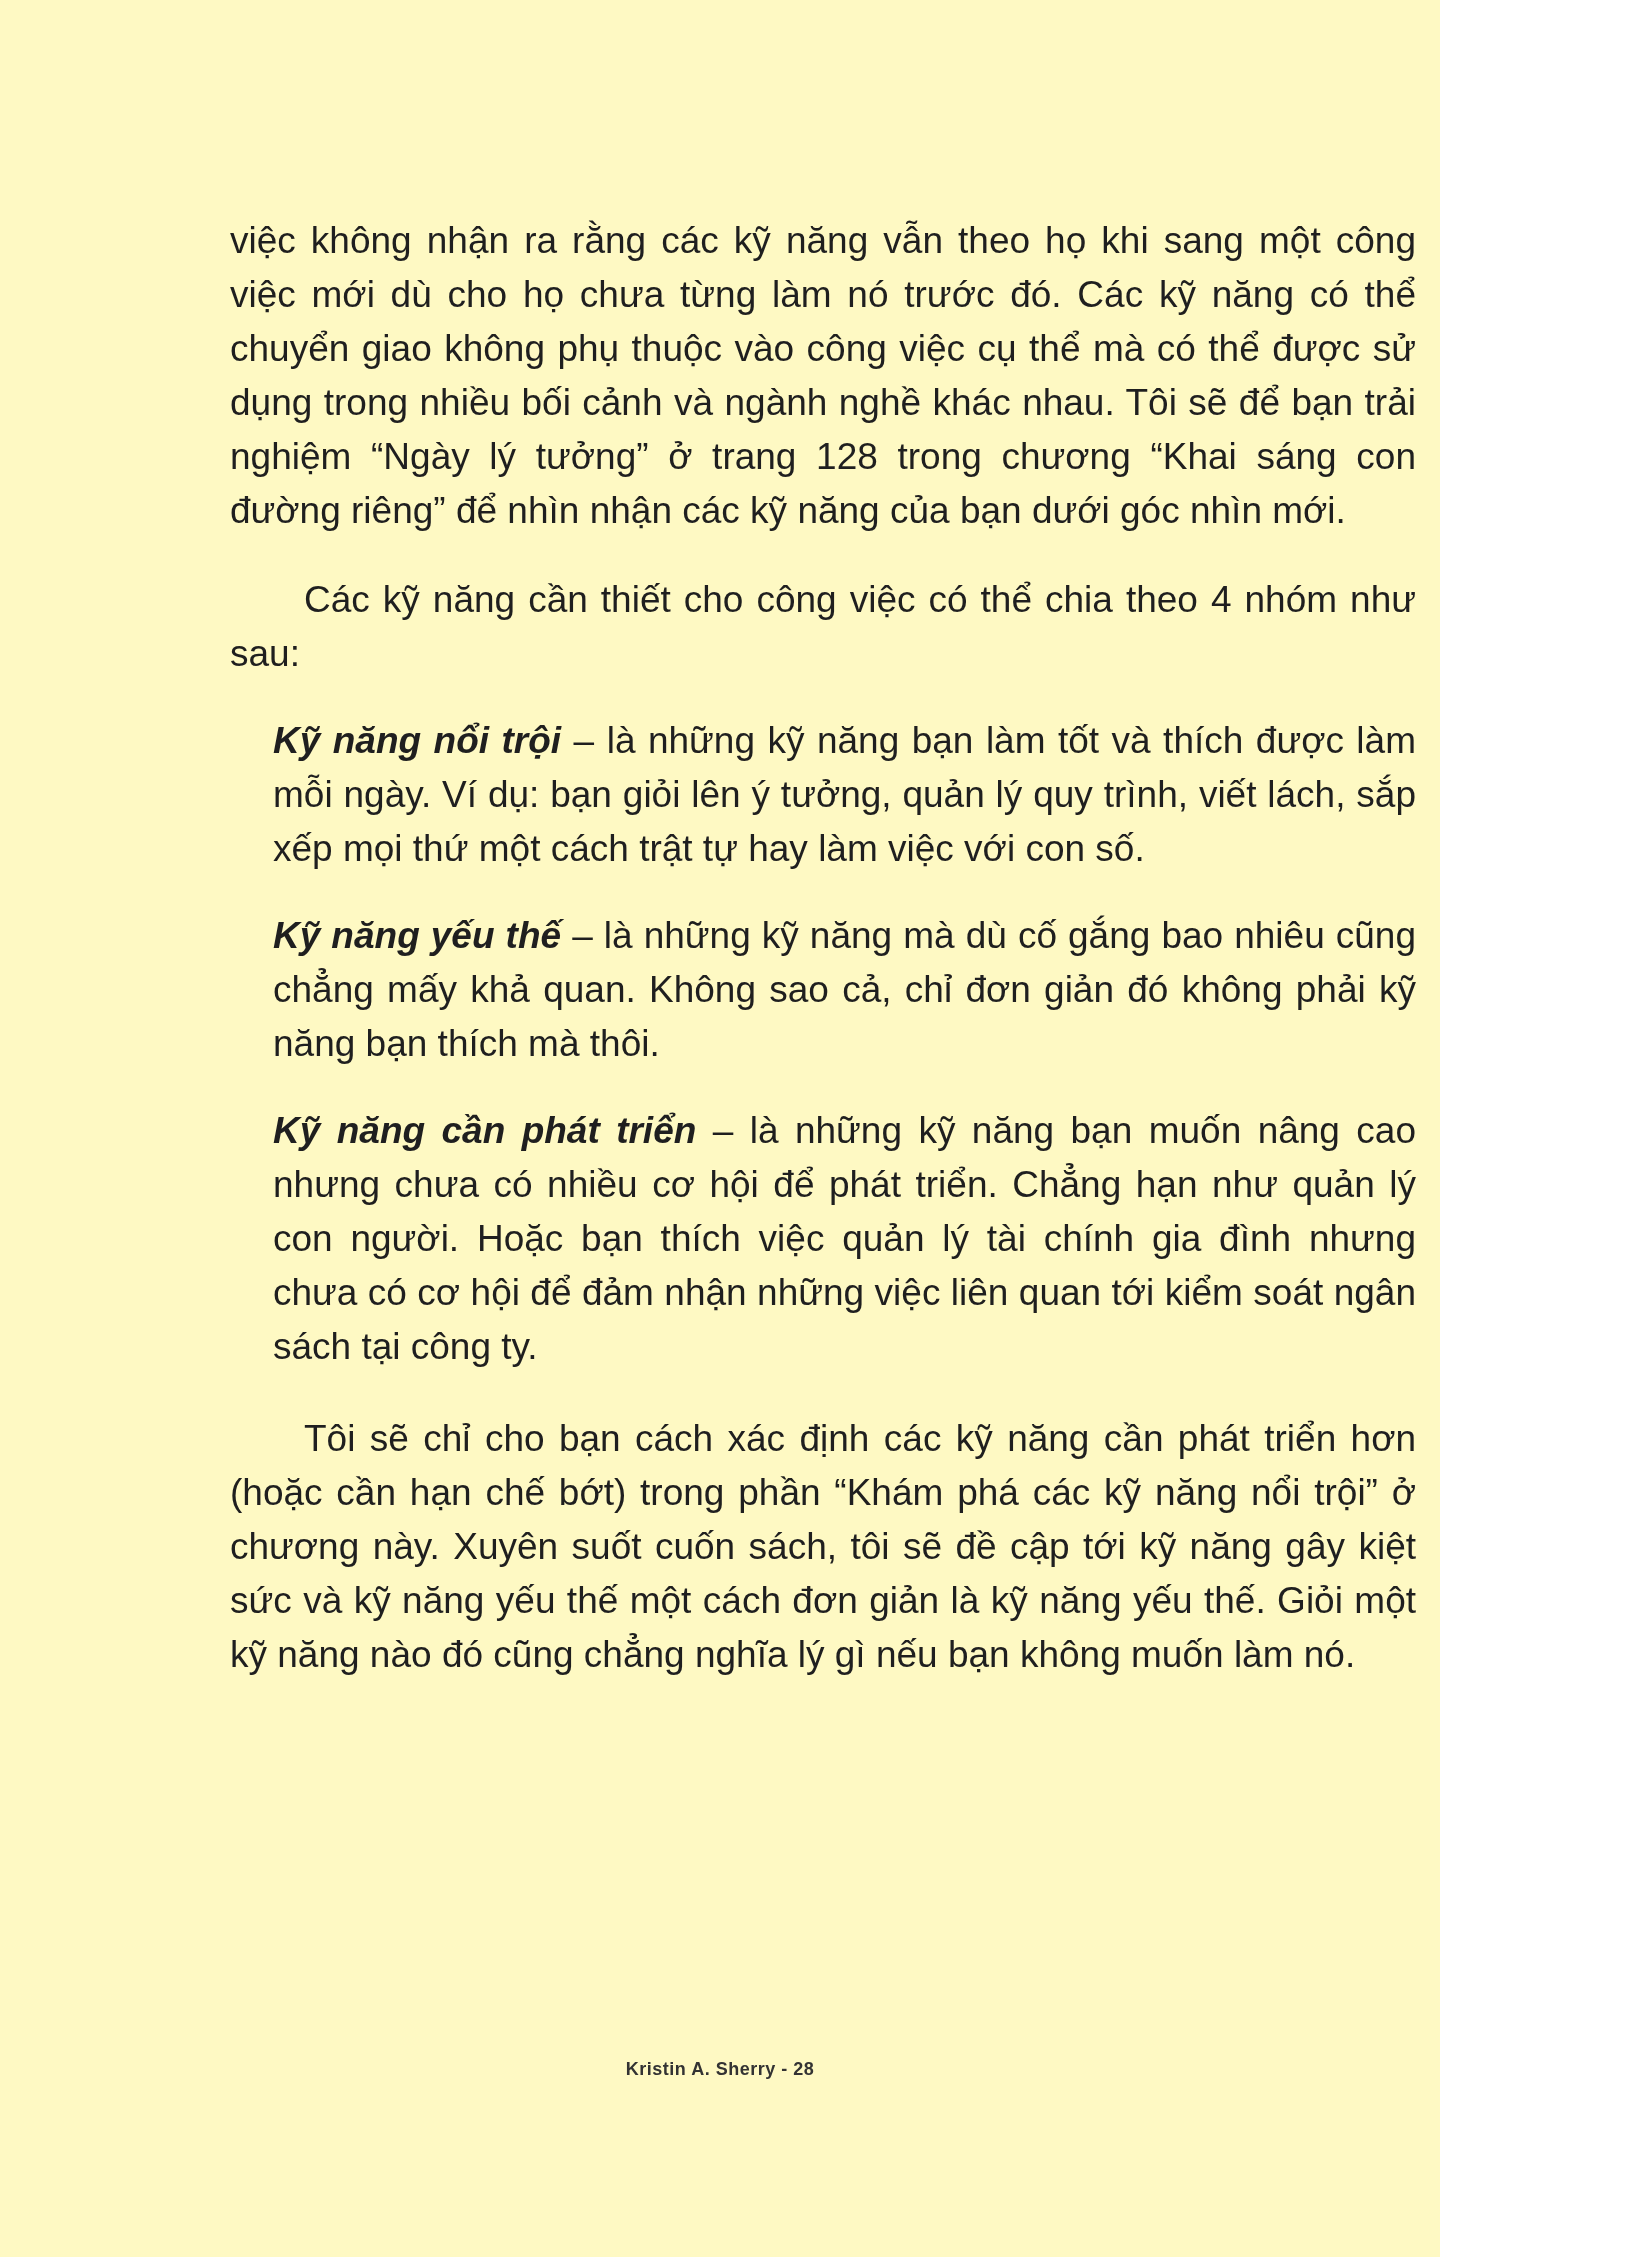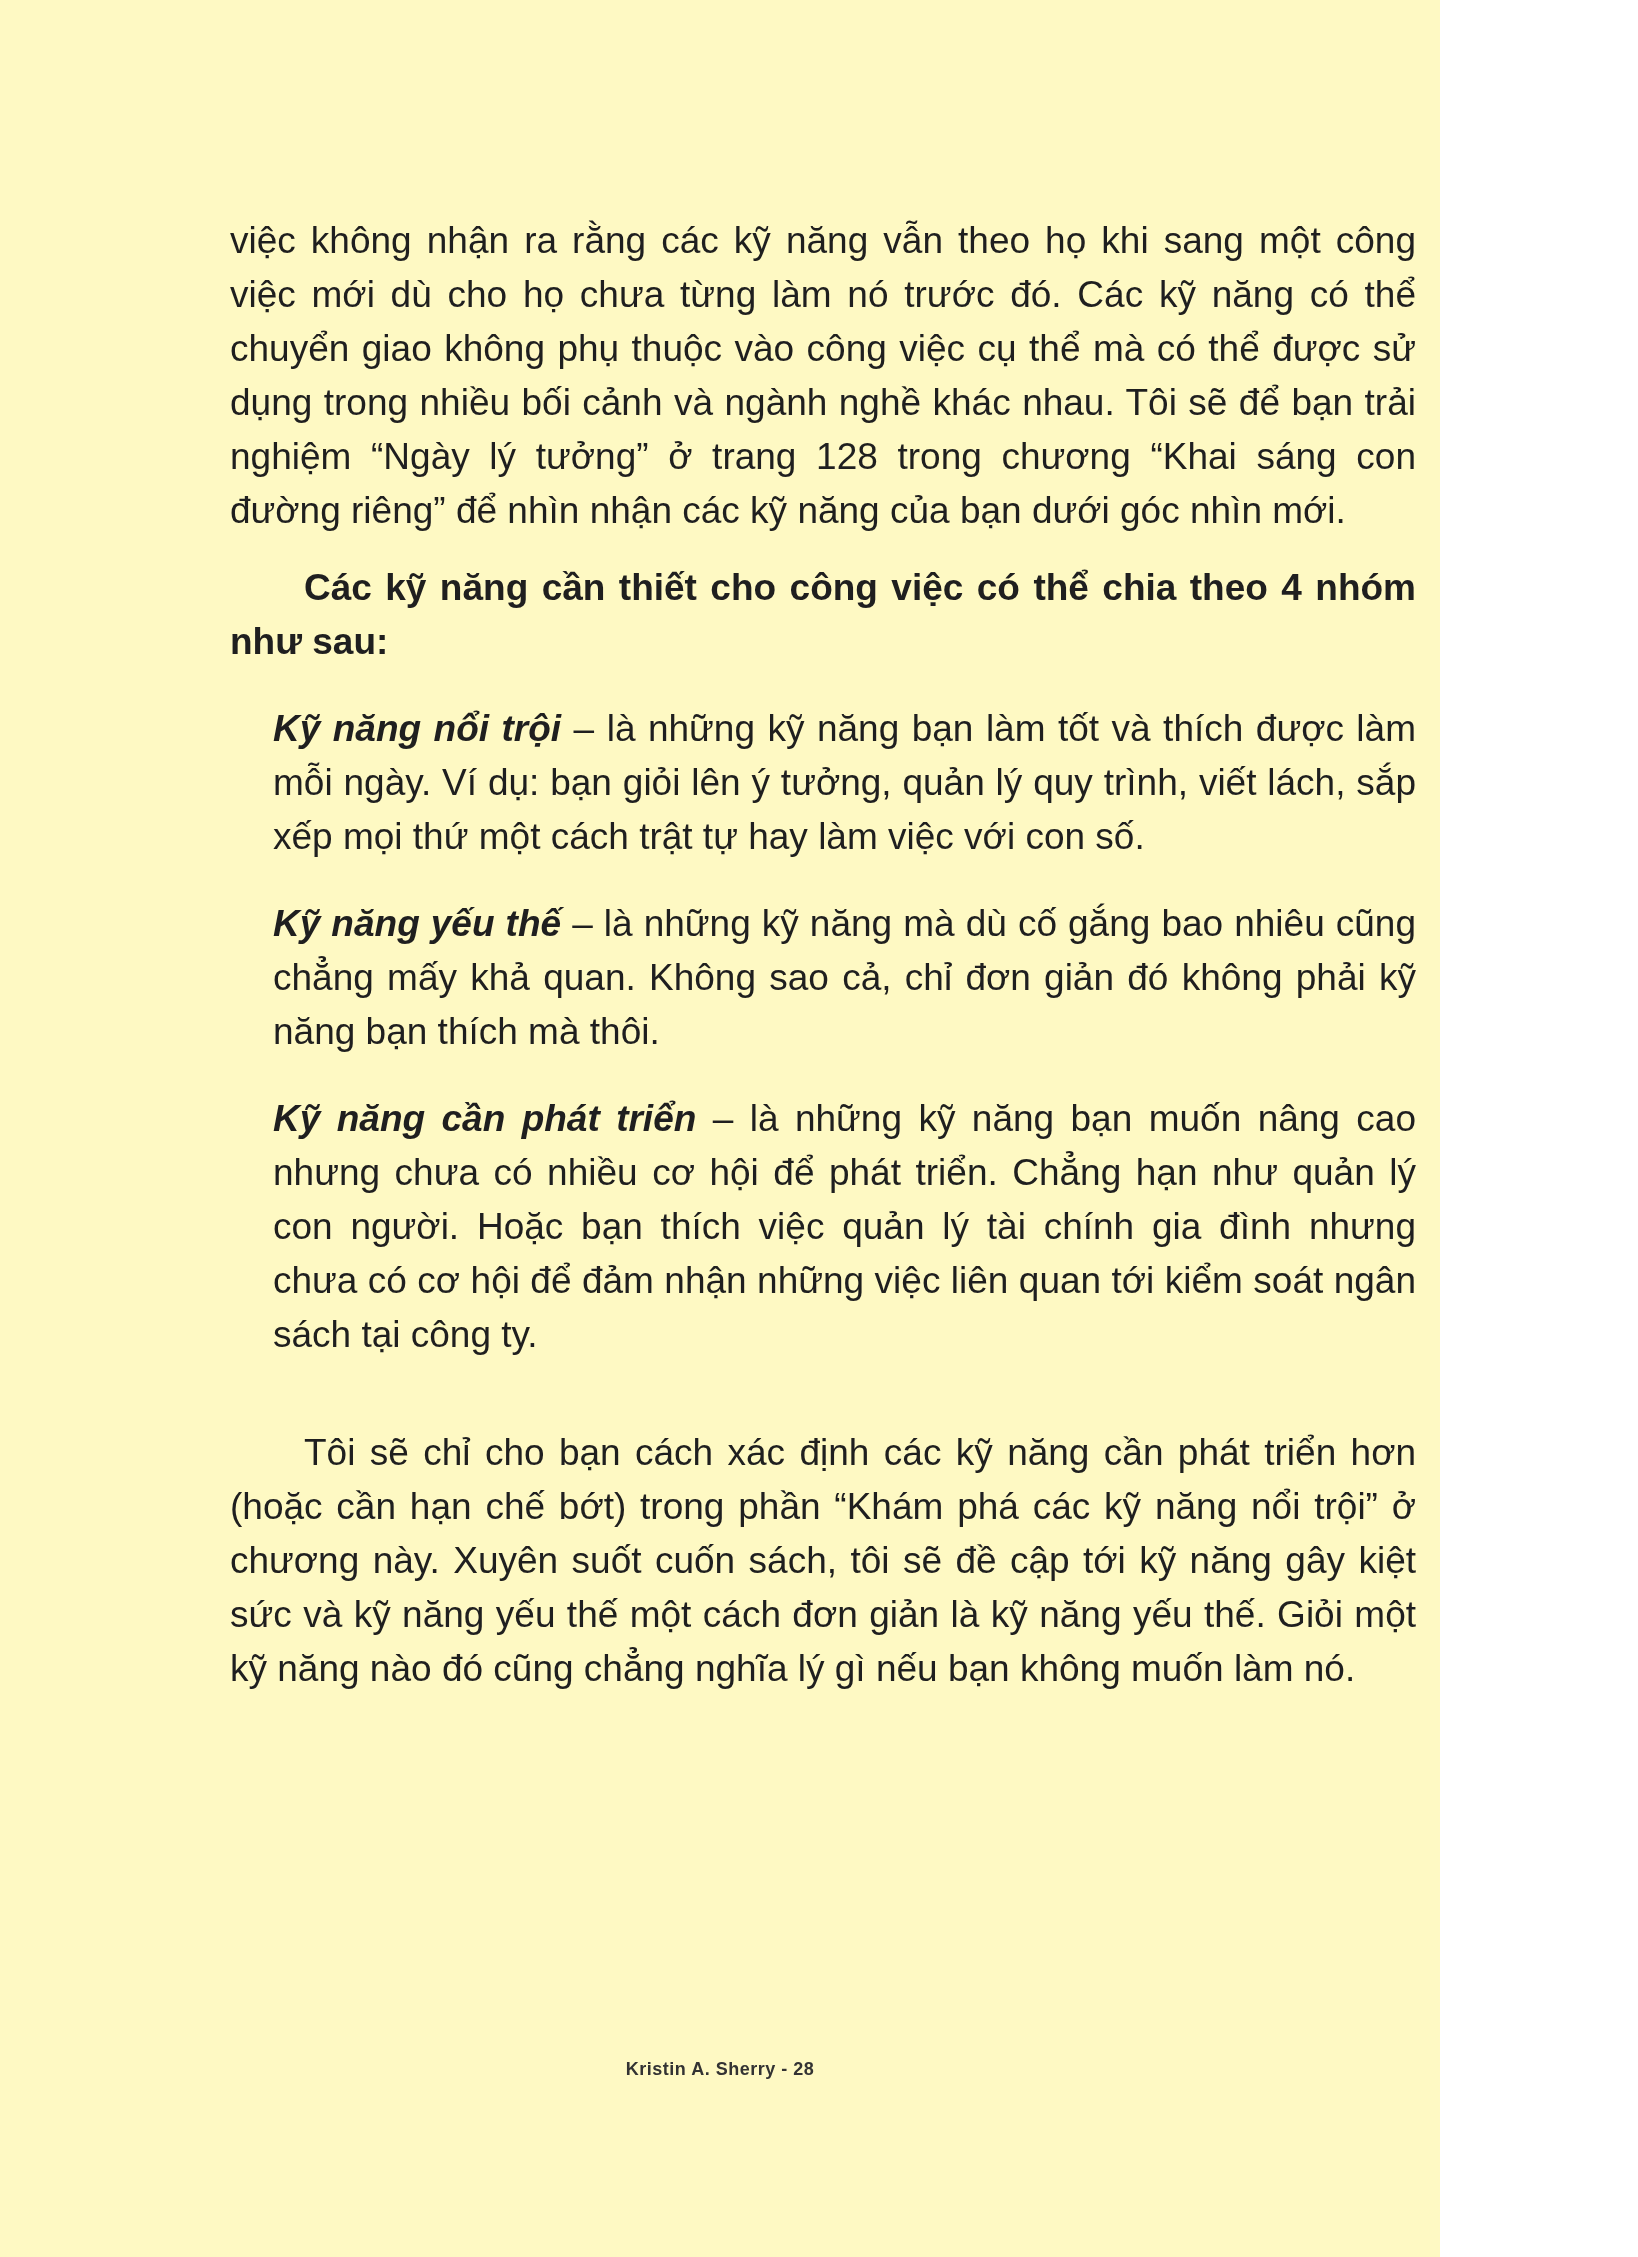--- a/index.html
+++ b/index.html
@@ -26,34 +26,33 @@
     margin: 0;
     font-size: 37px;
     line-height: 54px;
     text-align: justify;
     color: #1f1f1f;
   }
   p.opening {
     margin-top: 0;
   }
   p.intro {
-    margin-top: 23px;
+    margin-top: 35px;
     text-indent: 74px;
-    font-weight: bold;
   }
   p.definition {
     margin-top: 33px;
     margin-left: 43px;
   }
   .term {
     font-weight: bold;
     font-style: italic;
   }
   p.closing {
-    margin-top: 64px;
+    margin-top: 38px;
     text-indent: 74px;
   }
   .footer {
     position: absolute;
     top: 2059px;
     left: 0;
     width: 100%;
     text-align: center;
     font-size: 18px;
     font-weight: bold;

